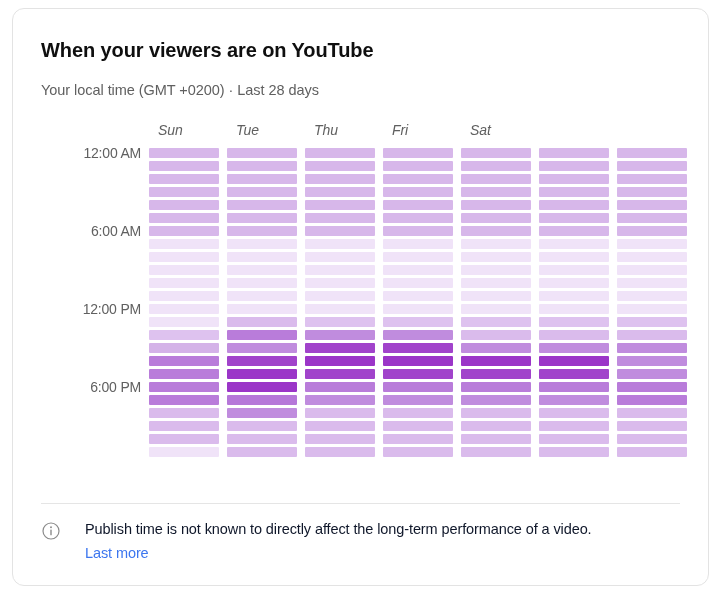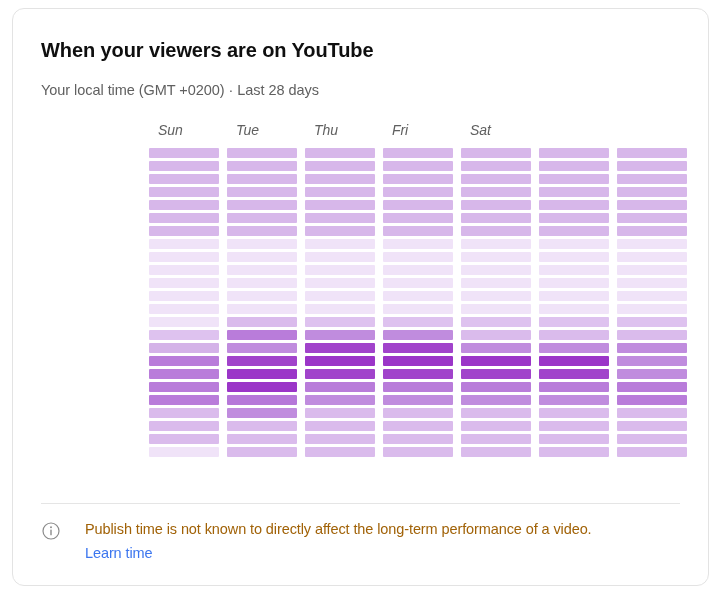--- a/index.html
+++ b/index.html
@@ -140,21 +140,21 @@
     height: 20px;
     flex: 0 0 20px;
     margin-top: 2px;
     margin-right: 24px;
   }
   .footer-text-wrap {
     flex: 1;
   }
   .footer-note {
     font-size: 14.5px;
-    color: #a16207;
+    color: #0f172a;
     line-height: 21px;
     letter-spacing: -0.1px;
   }
   .learn-more {
     display: inline-block;
     margin-top: 5px;
     font-size: 14.5px;
     color: #3c76ef;
     text-decoration: none;
     cursor: pointer;
@@ -172,20 +172,26 @@
 
     <div class="chart">
       <div class="day-header" id="day-header">
           <div class="day-label">Sun</div>
           <div class="day-label">Tue</div>
           <div class="day-label">Thu</div>
           <div class="day-label">Fri</div>
           <div class="day-label">Sat</div>
         </div>
       <div class="grid-area">
+        <div class="time-axis" id="time-axis">
+            <div class="time-label" style="top: 5px;">12:00 AM</div>
+            <div class="time-label" style="top: 83px;">6:00 AM</div>
+            <div class="time-label" style="top: 161px;">12:00 PM</div>
+            <div class="time-label" style="top: 239px;">6:00 PM</div>
+          </div>
         <div class="columns" id="columns">
             <div class="col">
               <div class="cell" title="Sun 12:00 AM" style="background: rgb(215, 183, 234);"></div>
               <div class="cell" title="Sun 1:00 AM" style="background: rgb(215, 183, 234);"></div>
               <div class="cell" title="Sun 2:00 AM" style="background: rgb(215, 183, 234);"></div>
               <div class="cell" title="Sun 3:00 AM" style="background: rgb(215, 183, 234);"></div>
               <div class="cell" title="Sun 4:00 AM" style="background: rgb(215, 183, 234);"></div>
               <div class="cell" title="Sun 5:00 AM" style="background: rgb(215, 183, 234);"></div>
               <div class="cell" title="Sun 6:00 AM" style="background: rgb(215, 183, 234);"></div>
               <div class="cell" title="Sun 7:00 AM" style="background: rgb(240, 227, 248);"></div>
@@ -373,16 +379,16 @@
   <div class="footer">
     <span class="info-icon">
       <svg width="20" height="20" viewBox="0 0 20 20">
         <circle cx="10" cy="10" r="8" fill="none" stroke="#8a8a8a" stroke-width="1.2"></circle>
         <circle cx="10" cy="6.3" r="0.95" fill="#8a8a8a"></circle>
         <rect x="9.3" y="8.6" width="1.4" height="5.6" rx="0.5" fill="#8a8a8a"></rect>
       </svg>
     </span>
     <div class="footer-text-wrap">
       <div class="footer-note">Publish time is not known to directly affect the long-term performance of a video.</div>
-      <a class="learn-more">Learn time</a>
+      <a class="learn-more">Last more</a>
     </div>
   </div>
 </div>
 
 </body></html>

